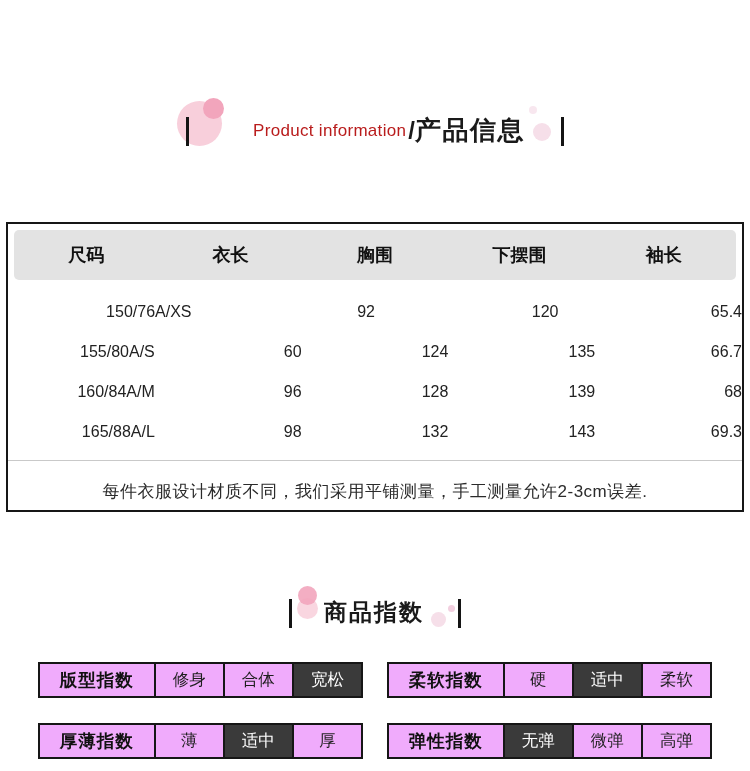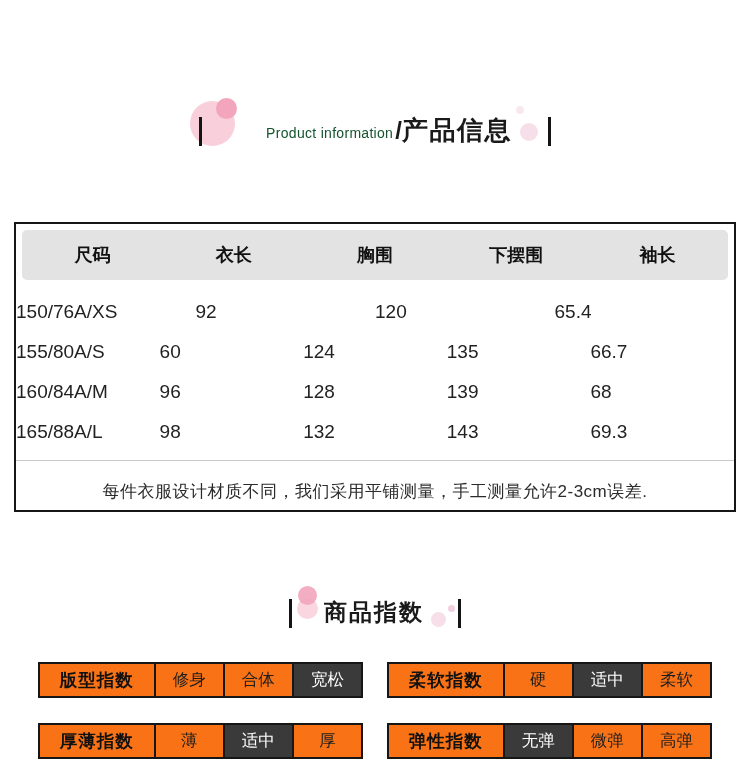--- a/index.html
+++ b/index.html
@@ -36,53 +36,53 @@
     background: #141414;
     position: relative; z-index: 2;
     margin-bottom: 2px;
   }
   .c { position: absolute; border-radius: 50%; z-index: 1; }
 
   .sec1 { margin-top: 98px; height: 50px; }
   .sec1-cluster { position: relative; width: 36px; height: 50px; }
   .sec1 .c-big   { left: -12px; top: 3px;  width: 45px; height: 45px; background: var(--pink-light); }
   .sec1 .c-small { left: 14px;  top: 0px;  width: 21px; height: 21px; background: var(--pink-mid); }
-  .sec1-en { font-size: 14px; padding-bottom: 7px; letter-spacing: 0.3px; color: #14532d; margin-left: 28px; }
+  .sec1-en { font-size: 17px; padding-bottom: 7px; letter-spacing: 0.3px; color: #b91c1c; margin-left: 28px; }
   .sec1-slash { font-size: 24px; font-weight: bold; padding-bottom: 3px; padding-left: 2px; }
   .sec1-zh { font-size: 26px; font-weight: bold; letter-spacing: 1.5px; }
   .sec1-rcluster { position: relative; width: 36px; height: 50px; }
   .sec1 .c-rfaint { left: 4px; top: 8px; width: 8px; height: 8px; background: var(--pink-faint); opacity: 0.75; }
   .sec1 .c-rlight { left: 8px; bottom: 7px; width: 18px; height: 18px; background: var(--pink-faint); }
 
   .sec2 { margin-top: 78px; height: 40px; }
   .sec2-cluster { position: relative; width: 32px; height: 40px; }
   .sec2 .c-top    { left: 6px; top: -4px; width: 19px; height: 19px; background: var(--pink-mid); opacity: 0.9; }
   .sec2 .c-bottom { left: 5px; top: 8px;  width: 21px; height: 21px; background: var(--pink-light); opacity: 0.85; }
   .sec2-title { font-size: 23px; font-weight: bold; letter-spacing: 2px; padding-bottom: 2px; }
   .sec2-rcluster { position: relative; width: 34px; height: 40px; }
   .sec2 .c-rlight { left: 7px; bottom: 3px; width: 15px; height: 15px; background: var(--pink-faint); }
   .sec2 .c-rdot   { left: 24px; bottom: 18px; width: 7px; height: 7px; background: #f2cfdf; }
 
   
   .size-table {
-    margin: 74px 14px 0;
+    margin: 74px 6px 0;
     border: 2px solid var(--border-dark);
     background: #fff;
   }
   .size-head {
     display: flex; align-items: center;
     margin: 6px 6px 0;
     height: 50px;
     background: var(--table-header-bg);
     border-radius: 5px;
   }
   .hcell { flex: 1; text-align: center; font-weight: bold; font-size: 18px; color: #111; }
   .rows { margin-top: 12px; }
   .trow { display: flex; align-items: center; height: 40px; }
-  .tcell { flex: 1; text-align: left; font-size: 19px; color: #222; }
+  .tcell { flex: 1; text-align: right; font-size: 16px; color: #222; }
   .sep { border-top: 1px solid #c9c9c9; margin-top: 8px; }
   .note {
     text-align: center;
     padding: 19px 10px 7px;
     font-size: 17px;
     color: #2b2b2b;
     letter-spacing: 0.5px;
   }
 
   
@@ -90,21 +90,21 @@
     margin: 32px 38px 0;
     display: grid;
     grid-template-columns: 1fr 1fr;
     column-gap: 24px;
     row-gap: 25px;
   }
   .itable {
     display: flex;
     height: 36px;
     border: 2px solid var(--border-dark);
-    background: #f97316;
+    background: #f0abfc;
   }
   .ilabel {
     flex: 0 0 36%;
     display: flex; align-items: center; justify-content: center;
     font-weight: bold; font-size: 17.5px; letter-spacing: 1px;
     border-right: 2px solid var(--border-dark);
     color: #111;
   }
   .opt {
     flex: 1;

